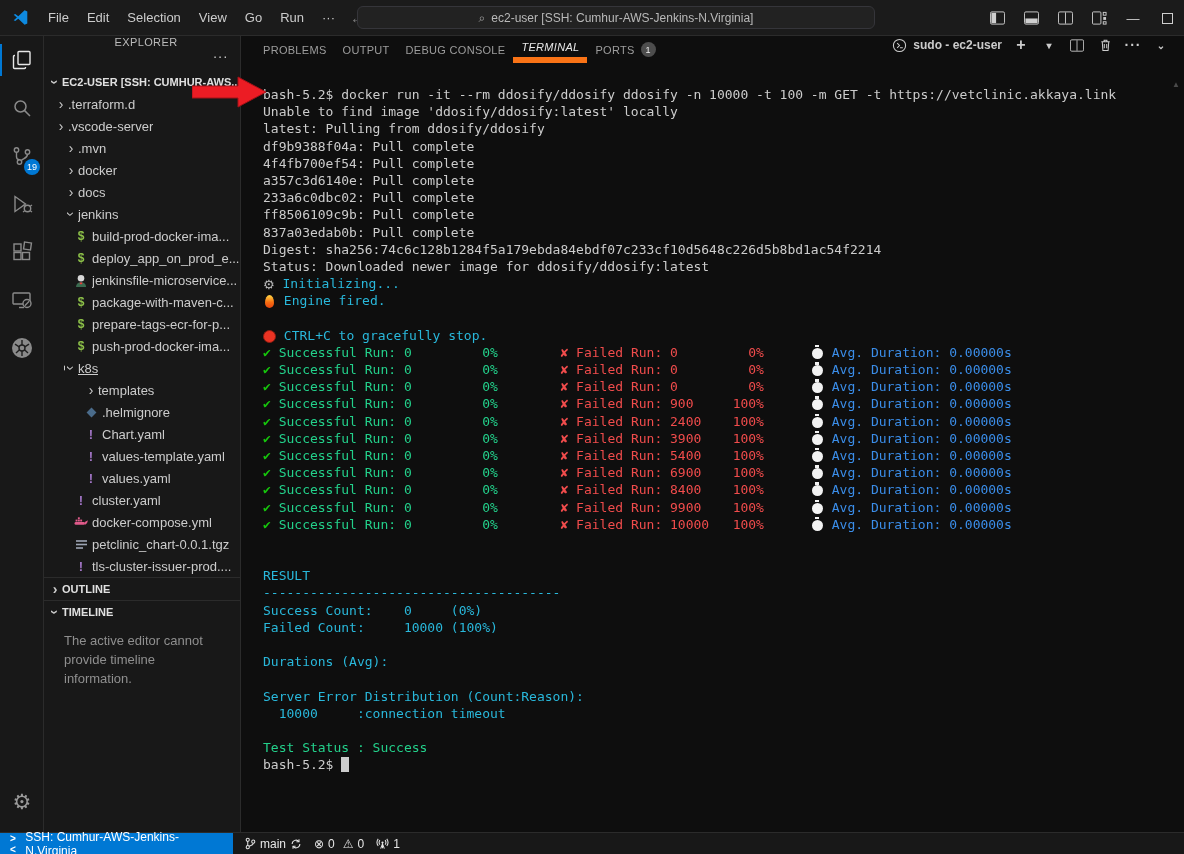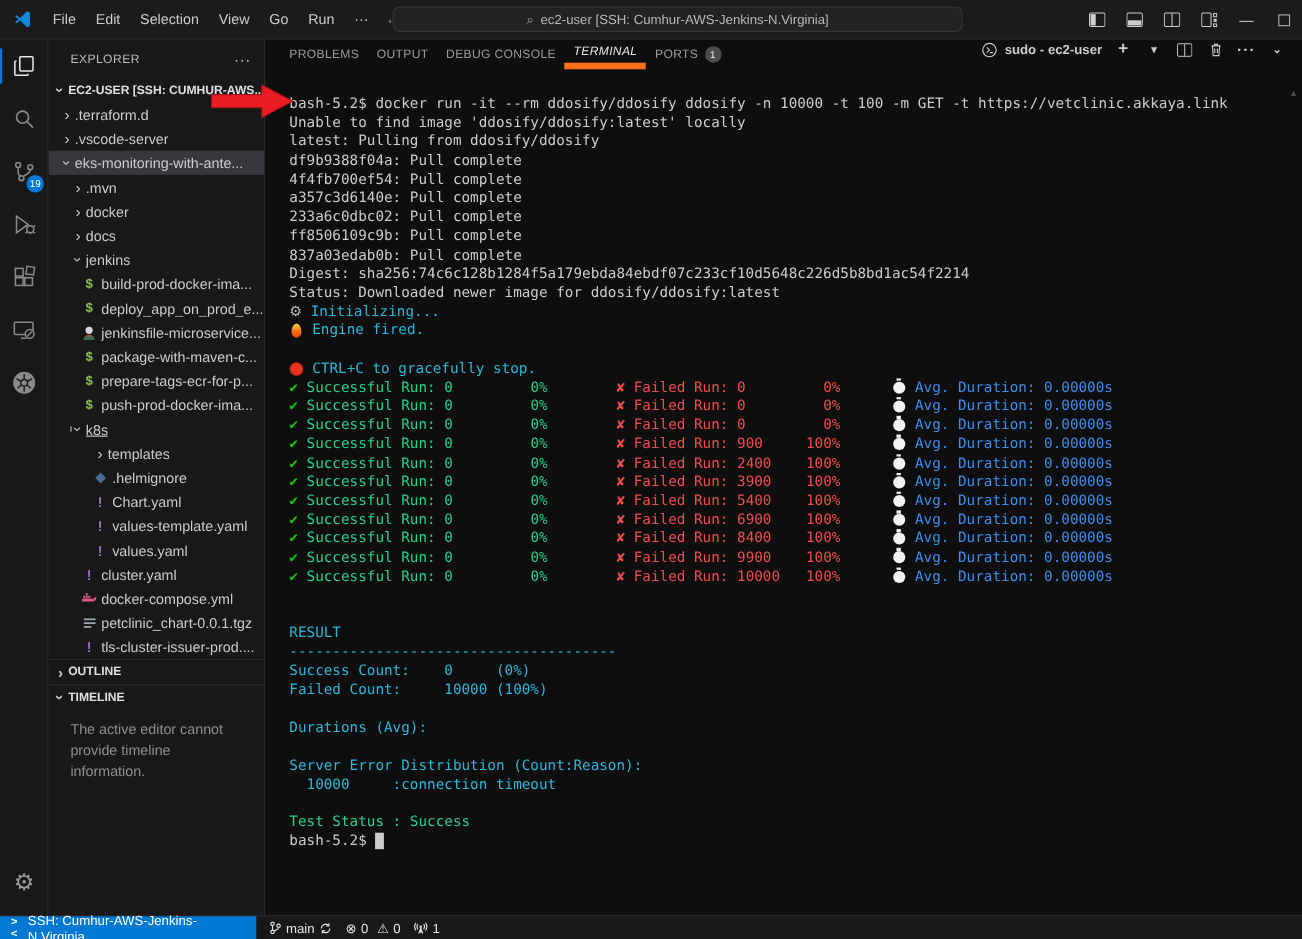--- a/index.html
+++ b/index.html
@@ -29,21 +29,21 @@
   .ab-item.active::before { content:""; position:absolute; left:0; top:8px; bottom:8px; width:2px; background:#0078d4; }
   .ab-badge { position:absolute; right:4px; bottom:5px; min-width:16px; height:16px; border-radius:9px;
               background:#0078d4; color:#fff; font-size:9px; display:flex; align-items:center; justify-content:center; padding:0 3px; }
   .ab-bottom { position:absolute; bottom:6px; left:0; width:44px; }
   .gear-glyph { font-size:21px; color:#9a9a9a; }
 
   
   .sidebar { position:absolute; left:44px; top:36px; width:197px; height:796px;
              background:#181818; border-right:1px solid #2b2b2b; color:#cccccc; overflow:hidden; }
   .sb-header { height:35px; display:flex; align-items:center; padding:0 12px 0 20px;
-               font-size:11px; color:#bbbbbb; letter-spacing:0.4px; }
+               font-size:11px; color:#bbbbbb; letter-spacing:0.4px;flex-direction:column; }
   .sb-header .dots { margin-left:auto; color:#c5c5c5; font-size:14px; }
   .sb-section { height:22px; display:flex; align-items:center; font-size:11px; font-weight:bold;
                 color:#e0e0e0; padding-left:4px; white-space:nowrap; }
   .tree-row { height:22px; display:flex; align-items:center; font-size:13px; white-space:nowrap; cursor:default; }
   .tree-row.selected { background:#37373d; }
   .chev { display:inline-block; width:14px; font-size:14px; color:#cccccc; text-align:center; flex:none; }
   .chev.down { transform:rotate(90deg); }
   .fi { display:inline-flex; width:14px; justify-content:center; align-items:center; margin-right:4px; flex:none; }
   .fi-shell { color:#8dc149; font-weight:bold; font-size:12px; }
   .fi-yaml { color:#a074c4; font-weight:bold; font-size:13px; }
@@ -229,24 +229,20 @@
     </div>
     <div>
         <div class="tree-row" style="padding-left: 10px;">
           <span class="chev">›</span>
           <span class="tree-label">.terraform.d</span>
         </div>
         <div class="tree-row" style="padding-left: 10px;">
           <span class="chev">›</span>
           <span class="tree-label">.vscode-server</span>
         </div>
-        <div class="tree-row selected" style="padding-left: 10px;">
-          <span class="chev down">›</span>
-          <span class="tree-label">eks-monitoring-with-ante...</span>
-        </div>
         <div class="tree-row" style="padding-left: 20px;">
           <span class="chev">›</span>
           <span class="tree-label">.mvn</span>
         </div>
         <div class="tree-row" style="padding-left: 20px;">
           <span class="chev">›</span>
           <span class="tree-label">docker</span>
         </div>
         <div class="tree-row" style="padding-left: 20px;">
           <span class="chev">›</span>

